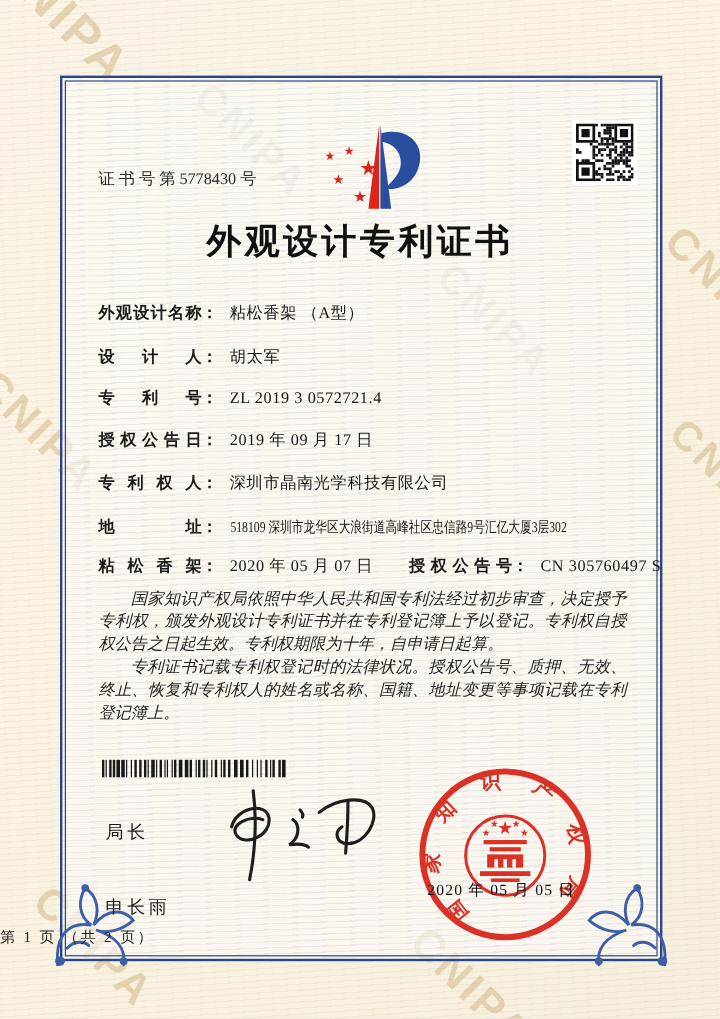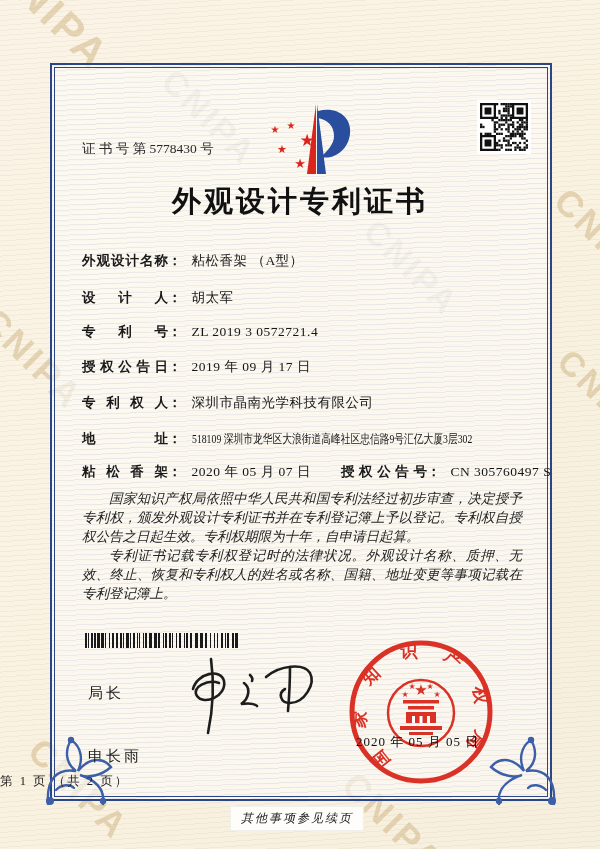--- a/index.html
+++ b/index.html
@@ -292,21 +292,21 @@
   </div>
   <div class="abs frow" style="top:430px;">
     <span class="flabel">地址</span><span class="fcolon">：</span><span class="fvalue condensed">518109 深圳市龙华区大浪街道高峰社区忠信路9号汇亿大厦3层302</span>
   </div>
   <div class="abs frow" style="top:463px;">
     <span><span class="flabel">粘松香架</span><span class="fcolon">：</span><span class="fvalue">2020 年 05 月 07 日</span></span><span class="pair2"><span class="flabel">授权公告号</span><span class="fcolon">：</span><span class="fvalue">CN 305760497 S</span></span>
   </div>
 
   <div class="abs body-text">
     <p>国家知识产权局依照中华人民共和国专利法经过初步审查，决定授予专利权，颁发外观设计专利证书并在专利登记簿上予以登记。专利权自授权公告之日起生效。专利权期限为十年，自申请日起算。</p>
-    <p>专利证书记载专利权登记时的法律状况。外观设计名称、质押、无效、终止、恢复和专利权人的姓名或名称、国籍、地址变更等事项记载在专利登记簿上。</p>
+    <p>专利证书记载专利权登记时的法律状况。授权公告号、质押、无效、终止、恢复和专利权人的姓名或名称、国籍、地址变更等事项记载在专利登记簿上。</p>
   </div>
 
   <svg class="abs" style="left:85px; top:633px;" width="156" height="15" viewBox="0 0 156 15">
     <g id="bar-cells" fill="#1a1a1a">
         <rect x="0" y="0" width="2" height="15"></rect>
         <rect x="3" y="0" width="1" height="15"></rect>
         <rect x="6" y="0" width="2" height="15"></rect>
         <rect x="9" y="0" width="2" height="15"></rect>
         <rect x="12" y="0" width="3" height="15"></rect>
         <rect x="16" y="0" width="3" height="15"></rect>
@@ -388,15 +388,14 @@
       <g fill="#fff">
         <rect x="66" y="79" width="3" height="7"></rect>
         <rect x="73.5" y="79" width="3" height="7"></rect>
         <rect x="81" y="79" width="3" height="7"></rect>
       </g>
     </g>
   </svg>
   <div class="abs seal-date">2020 年 05 月 05 日</div>
 
   <div class="abs page-info">第 1 页 （共 2 页）</div>
-  <div class="abs footer-note">其他事项参见续页</div>
 
 </div>
 
 </body></html>

